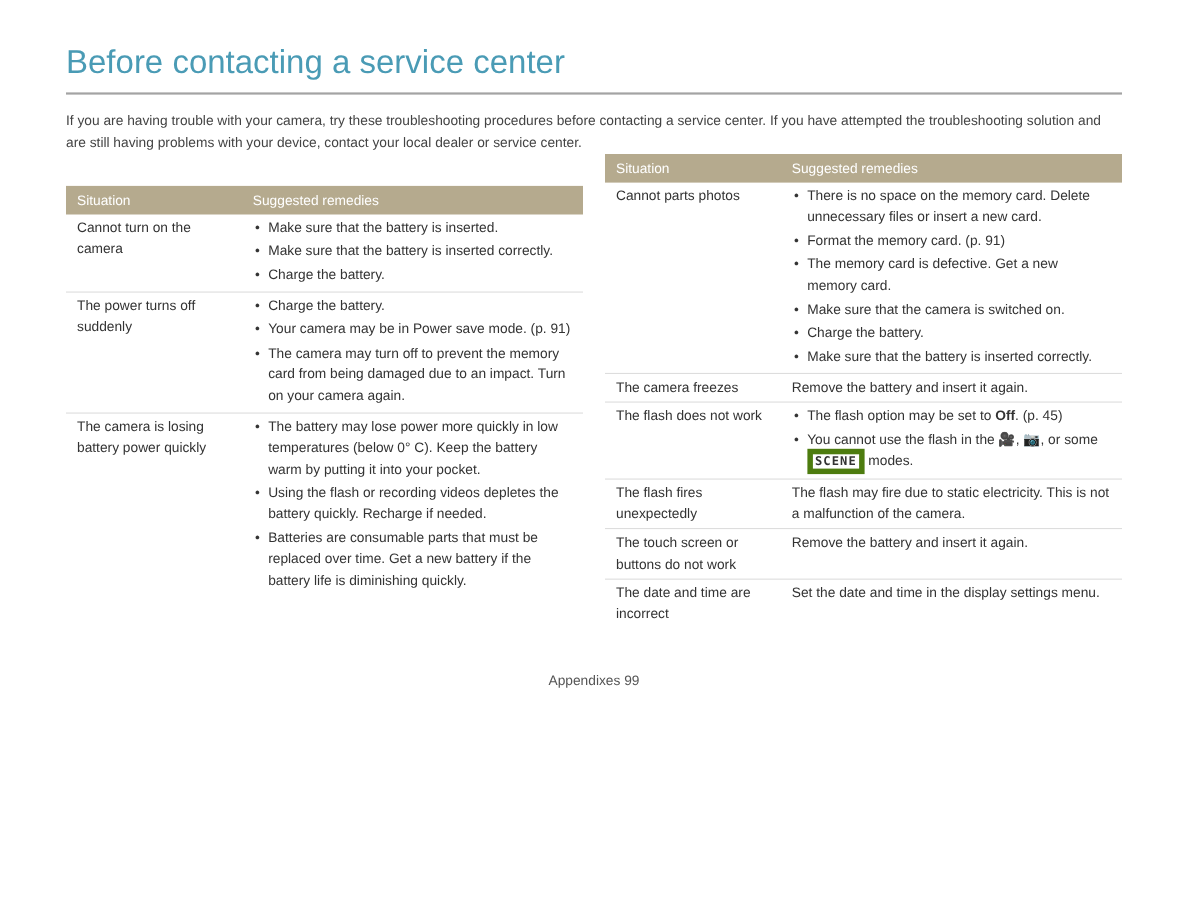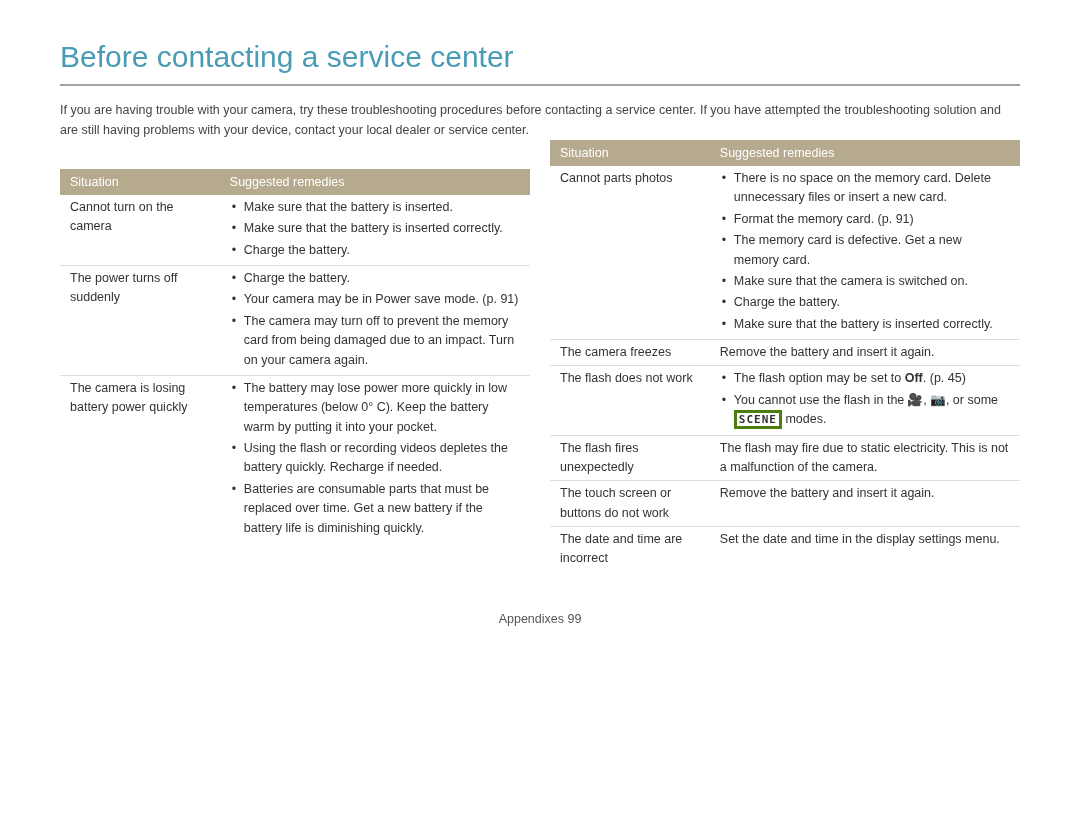--- a/index.html
+++ b/index.html
@@ -81,21 +81,21 @@
       color: #333;
     }
     .bold-text {
       font-weight: bold;
     }
     .scene-text {
       font-family: monospace;
       font-weight: bold;
       font-size: 11px;
       letter-spacing: 1px;
-      border: 3px solid #4d7c0f;
+      border: 5px solid #4d7c0f;
       padding: 0 2px;
     }
     .footer {
       text-align: center;
       margin-top: 40px;
       color: #555;
       font-size: 12.5px;
     }
     tbody tr td.situation-col {
       font-size: 12.5px;

